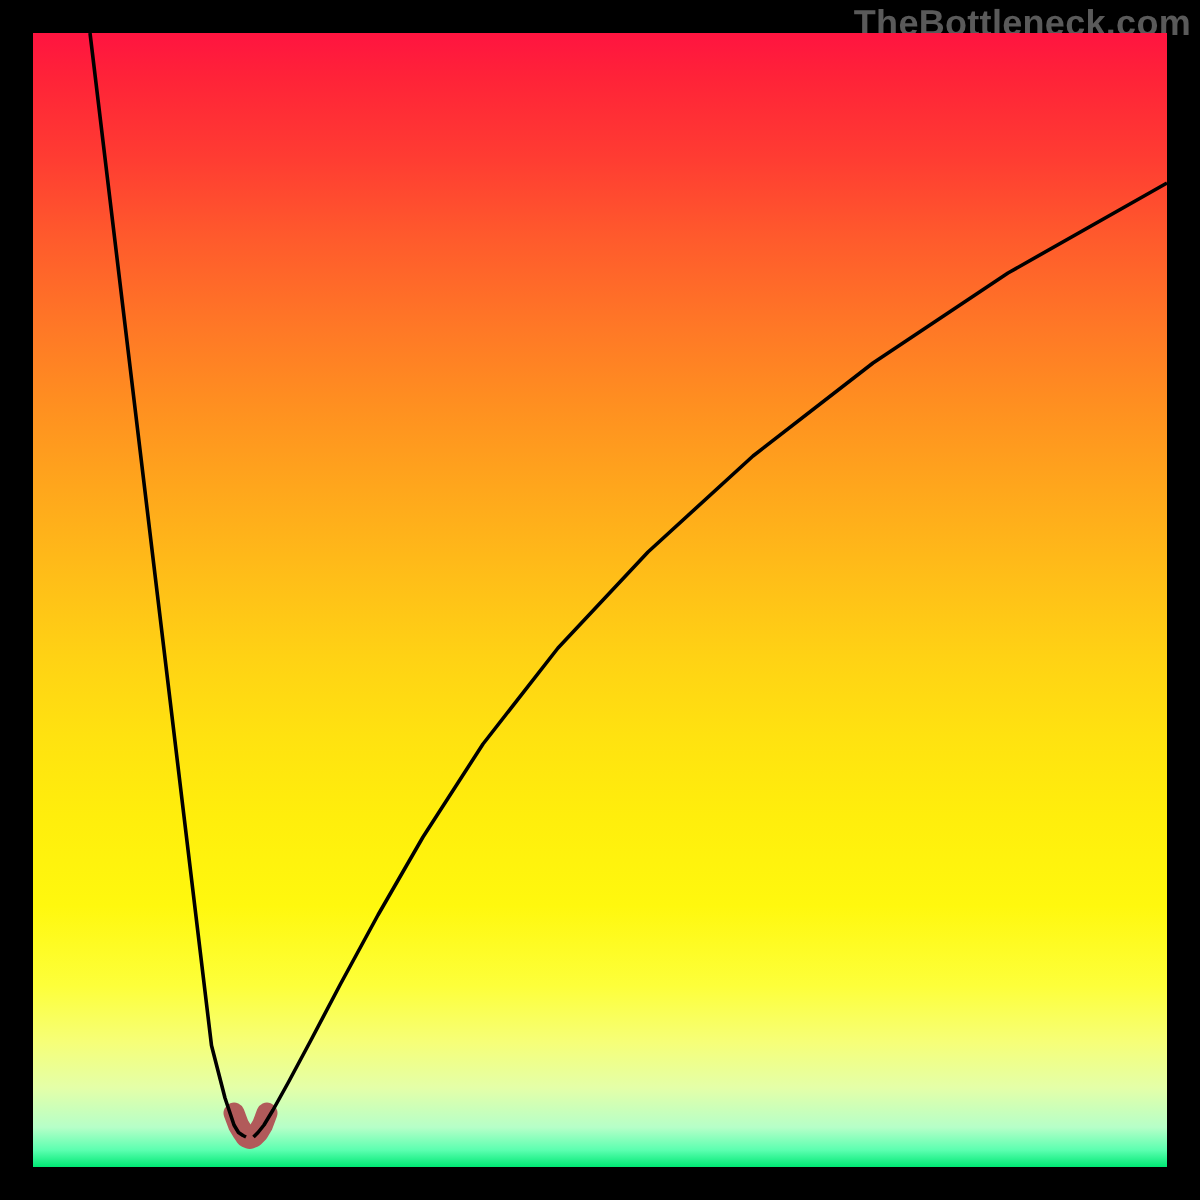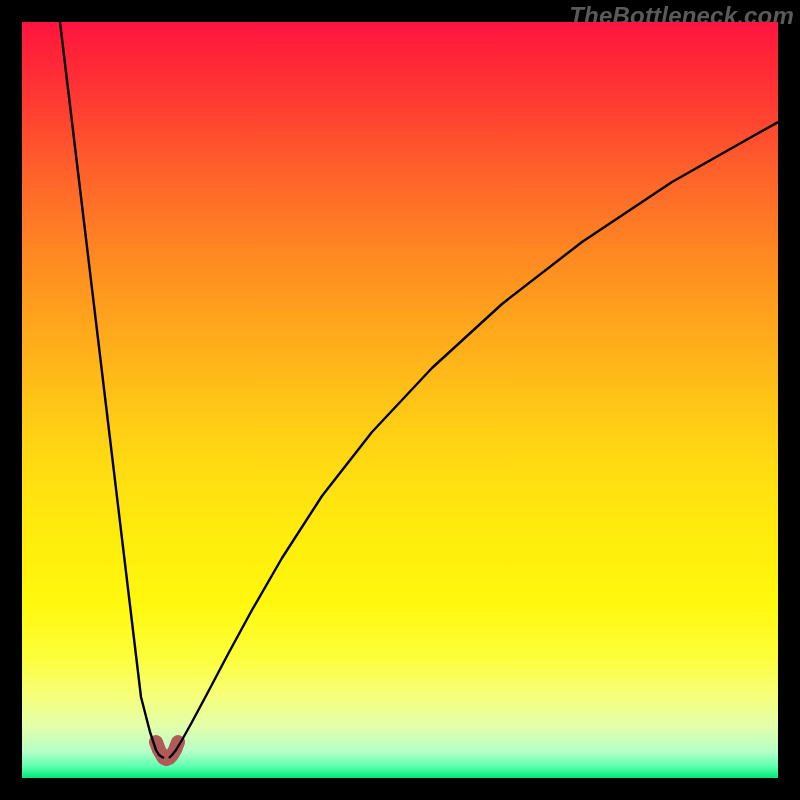--- a/index.html
+++ b/index.html
@@ -9,21 +9,20 @@
     height: 800px;
     background: #000;
     overflow: hidden;
     font-family: Arial, Helvetica, sans-serif;
   }
   .outer {
     width: 800px;
     height: 800px;
     background: #000;
     position: relative;
-    font-style: italic;
   }
   .plot {
     position: absolute;
     left: 22px;
     top: 22px;
     width: 756px;
     height: 756px;
     background: linear-gradient(to bottom,
       #ff1440 0%,
       #ff2338 4%,

